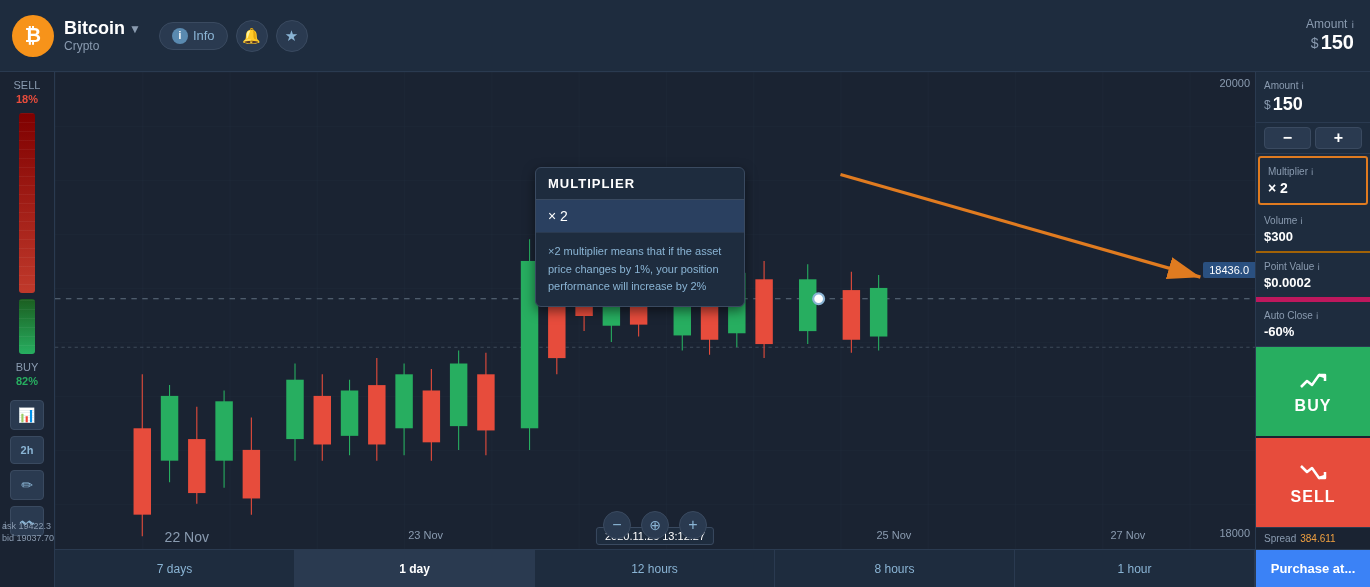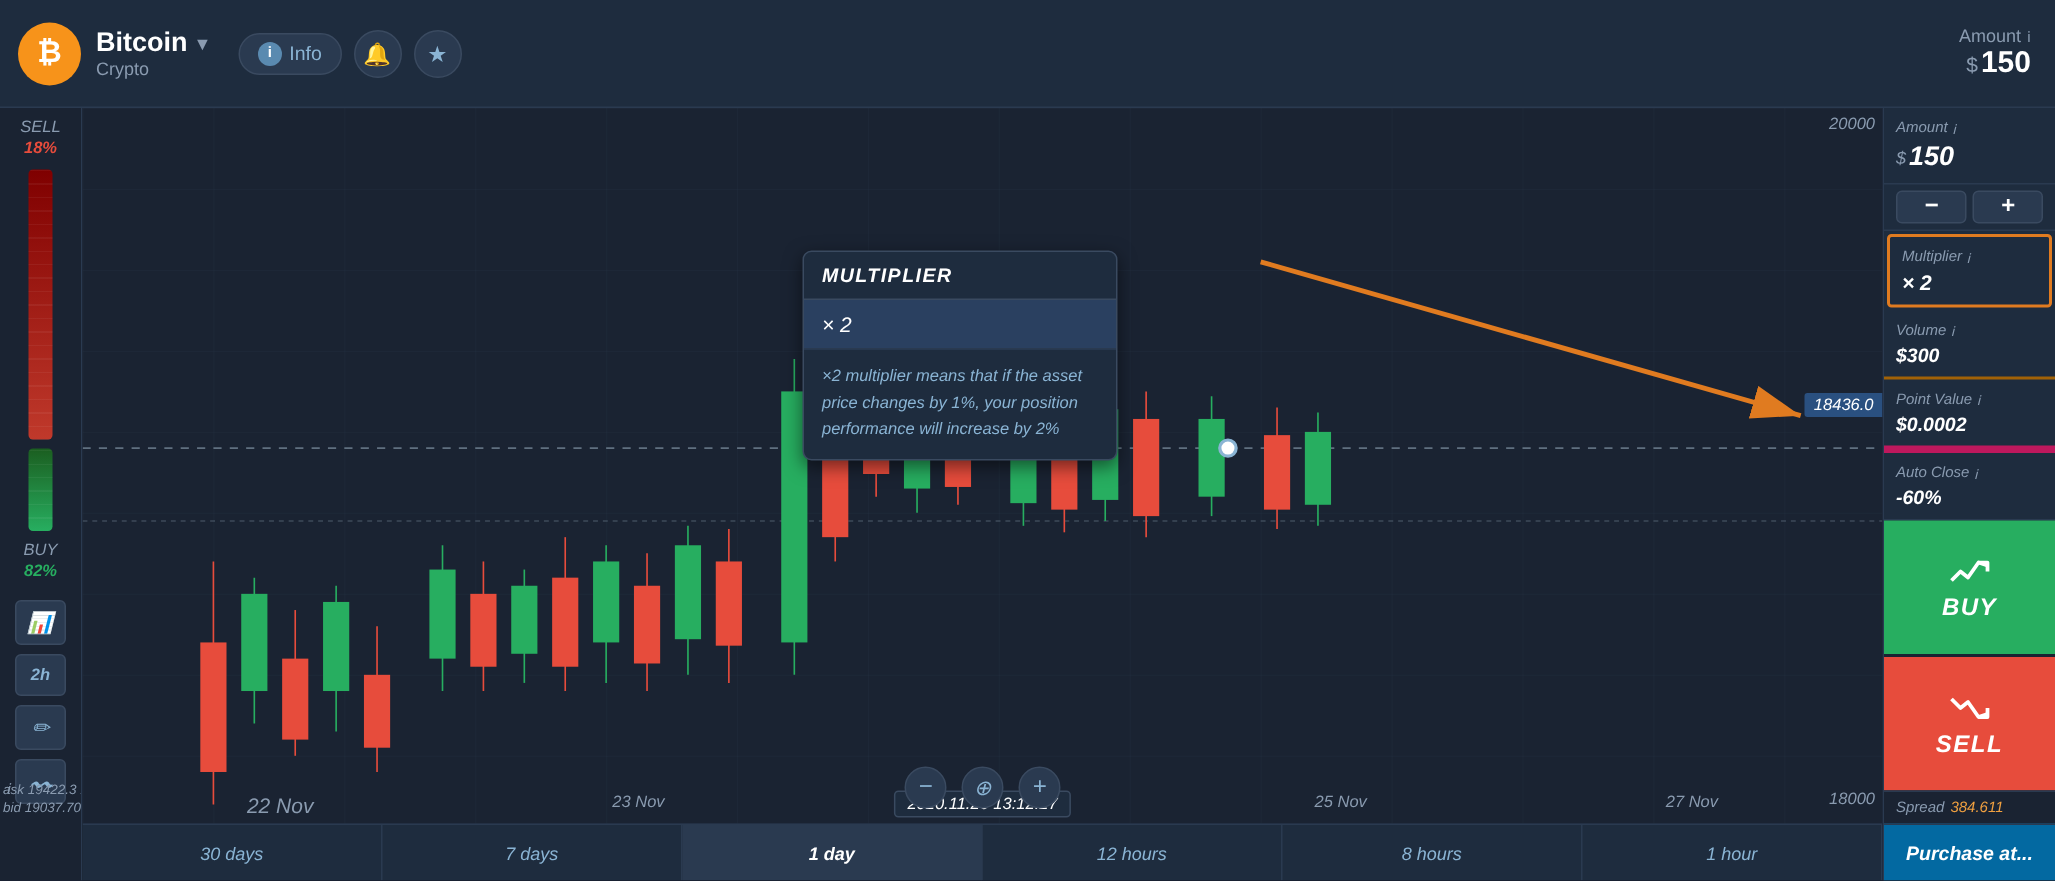--- a/index.html
+++ b/index.html
@@ -31,21 +31,21 @@
       <span style="font-size:12px;color:#8a9bb0;">Amount</span>
       <span style="font-size:10px;color:#8a9bb0;">ℹ</span>
     </div>
     <div style="display:flex;align-items:center;gap:2px;">
       <span style="font-size:14px;color:#8a9bb0;">$</span>
       <span style="font-size:20px;color:#fff;font-weight:bold;">150</span>
     </div>
   </div>
 </div>
 
-<div style="display:flex;height:515px;position:relative;font-style:italic;">
+<div style="display:flex;height:515px;position:relative;">
 
   <div style="width:55px;background:#1a2332;border-right:1px solid #2a3a50;display:flex;flex-direction:column;align-items:center;padding:6px 0;gap:6px;position:relative;overflow:hidden;">
     <div style="display:flex;flex-direction:column;align-items:center;line-height:1.3;">
       <span style="font-size:11px;color:#8a9bb0;">SELL</span>
       <span style="font-size:11px;color:#e74c3c;font-weight:bold;">18%</span>
     </div>
 
     <div style="width:16px;height:180px;background:linear-gradient(to bottom,#7f0000,#c0392b);border-radius:3px;position:relative;">
       <div style="position:absolute;top:0;left:0;right:0;bottom:0;background:repeating-linear-gradient(0deg,transparent,transparent 8px,rgba(255,255,255,0.05) 8px,rgba(255,255,255,0.05) 9px);border-radius:3px;"></div>
     </div>
@@ -192,21 +192,20 @@
 
     <div style="position:absolute;bottom:42px;left:50%;transform:translateX(-50%);background:#1e2c3e;border:1px solid #3a4a60;padding:2px 8px;font-size:11px;color:#fff;border-radius:3px;white-space:nowrap;">2020.11.26 13:12:27</div>
 
     <div style="position:absolute;bottom:48px;left:50%;transform:translateX(-50%);display:flex;gap:10px;align-items:center;margin-top:0;top:auto;">
       <div style="width:28px;height:28px;background:#2a3a50;border:1px solid #3a4a60;border-radius:50%;display:flex;align-items:center;justify-content:center;cursor:pointer;color:#8ab4d4;font-size:16px;">−</div>
       <div style="width:28px;height:28px;background:#2a3a50;border:1px solid #3a4a60;border-radius:50%;display:flex;align-items:center;justify-content:center;cursor:pointer;color:#8ab4d4;font-size:14px;">⊕</div>
       <div style="width:28px;height:28px;background:#2a3a50;border:1px solid #3a4a60;border-radius:50%;display:flex;align-items:center;justify-content:center;cursor:pointer;color:#8ab4d4;font-size:16px;">+</div>
     </div>
 
     <div style="position:absolute;bottom:0;left:0;right:0;height:38px;background:#1e2c3e;border-top:1px solid #2a3a50;display:flex;">
-      <div style="flex:1;display:flex;align-items:center;justify-content:center;font-size:12px;color:#8ab4d4;cursor:pointer;border-right:1px solid #2a3a50;">30 days</div>
       <div style="flex:1;display:flex;align-items:center;justify-content:center;font-size:12px;color:#8ab4d4;cursor:pointer;border-right:1px solid #2a3a50;">7 days</div>
       <div style="flex:1;display:flex;align-items:center;justify-content:center;font-size:12px;color:#fff;font-weight:bold;cursor:pointer;border-right:1px solid #2a3a50;background:#2a3a50;">1 day</div>
       <div style="flex:1;display:flex;align-items:center;justify-content:center;font-size:12px;color:#8ab4d4;cursor:pointer;border-right:1px solid #2a3a50;">12 hours</div>
       <div style="flex:1;display:flex;align-items:center;justify-content:center;font-size:12px;color:#8ab4d4;cursor:pointer;border-right:1px solid #2a3a50;">8 hours</div>
       <div style="flex:1;display:flex;align-items:center;justify-content:center;font-size:12px;color:#8ab4d4;cursor:pointer;border-right:1px solid #2a3a50;">1 hour</div>
     </div>
   </div>
 
   <div style="width:115px;background:#1e2c3e;border-left:1px solid #2a3a50;display:flex;flex-direction:column;">
 
@@ -272,17 +271,17 @@
         <polyline points="20,18 26,18 26,12" fill="none" stroke="#fff" stroke-width="2.5" stroke-linejoin="round"></polyline>
       </svg>
       <span style="font-size:16px;font-weight:bold;letter-spacing:1px;">SELL</span>
     </div>
 
     <div style="padding:3px 8px;background:#1a2332;border-top:1px solid #2a3a50;display:flex;align-items:center;gap:4px;font-size:10px;height:22px;">
       <span style="color:#8a9bb0;">Spread</span>
       <span style="color:#f0a040;">384.611</span>
     </div>
 
-    <div style="background:#0369a1;height:38px;display:flex;align-items:center;justify-content:center;cursor:pointer;font-size:13px;font-weight:bold;color:#fff;border-top:1px solid #2a3a50;">
+    <div style="background:#3b82f6;height:38px;display:flex;align-items:center;justify-content:center;cursor:pointer;font-size:13px;font-weight:bold;color:#fff;border-top:1px solid #2a3a50;">
       <span>Purchase at...</span>
     </div>
   </div>
 </div>
 
 </body></html>

